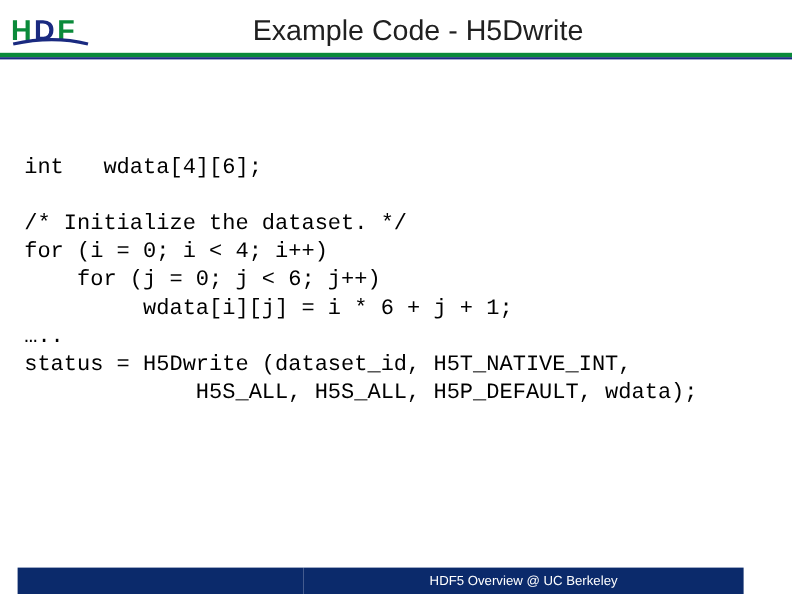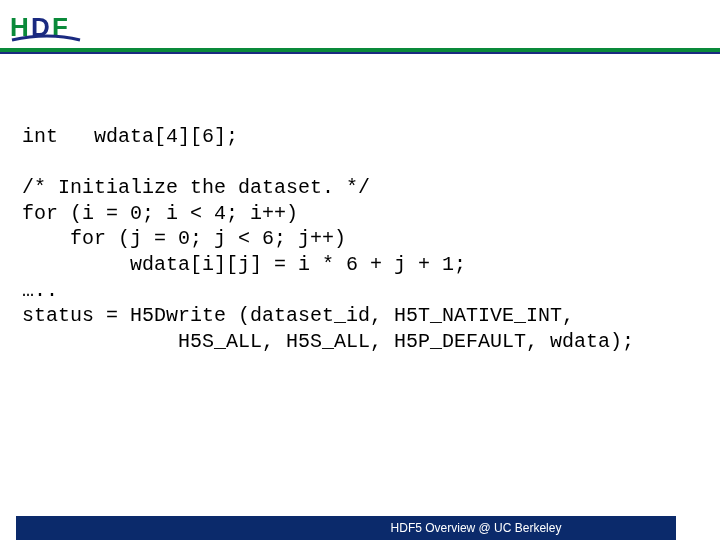--- a/index.html
+++ b/index.html
@@ -38,20 +38,21 @@
     background: #0a8a3a;
     width: 100%;
   }
   .rule2 {
     height: 2px;
     background: #1a2a80;
     width: 100%;
   }
   .content {
     padding: 70px 18px 0 22px;
+    margin-top: 16px;
   }
   .code {
     font-family: "Courier New", Courier, monospace;
     font-size: 20px;
     line-height: 1.28;
     color: #000;
     white-space: pre;
   }
   .footer {
     position: absolute;
@@ -95,20 +96,21 @@
 
 <div class="header">
   <div class="logo">
     <svg width="78" height="34" viewBox="0 0 78 34">
       <text x="0" y="26" font-family="Arial Black, Arial" font-weight="900" font-size="26" fill="#0a8a3a">H</text>
       <text x="21" y="26" font-family="Arial Black, Arial" font-weight="900" font-size="26" fill="#1a2a80">D</text>
       <text x="42" y="26" font-family="Arial Black, Arial" font-weight="900" font-size="26" fill="#0a8a3a">F</text>
       <path d="M2 30 Q38 22 70 30" stroke="#1a2a80" stroke-width="3" fill="none"></path>
     </svg>
   </div>
+  <div class="title">Example Code -  H5Dwrite</div>
 </div>
 
 <div class="rule-wrap">
   <div class="rule1"></div>
   <div class="rule2"></div>
 </div>
 
 <div class="content">
 <div class="code"><span>int   wdata[4][6];</span>
 <span></span>

